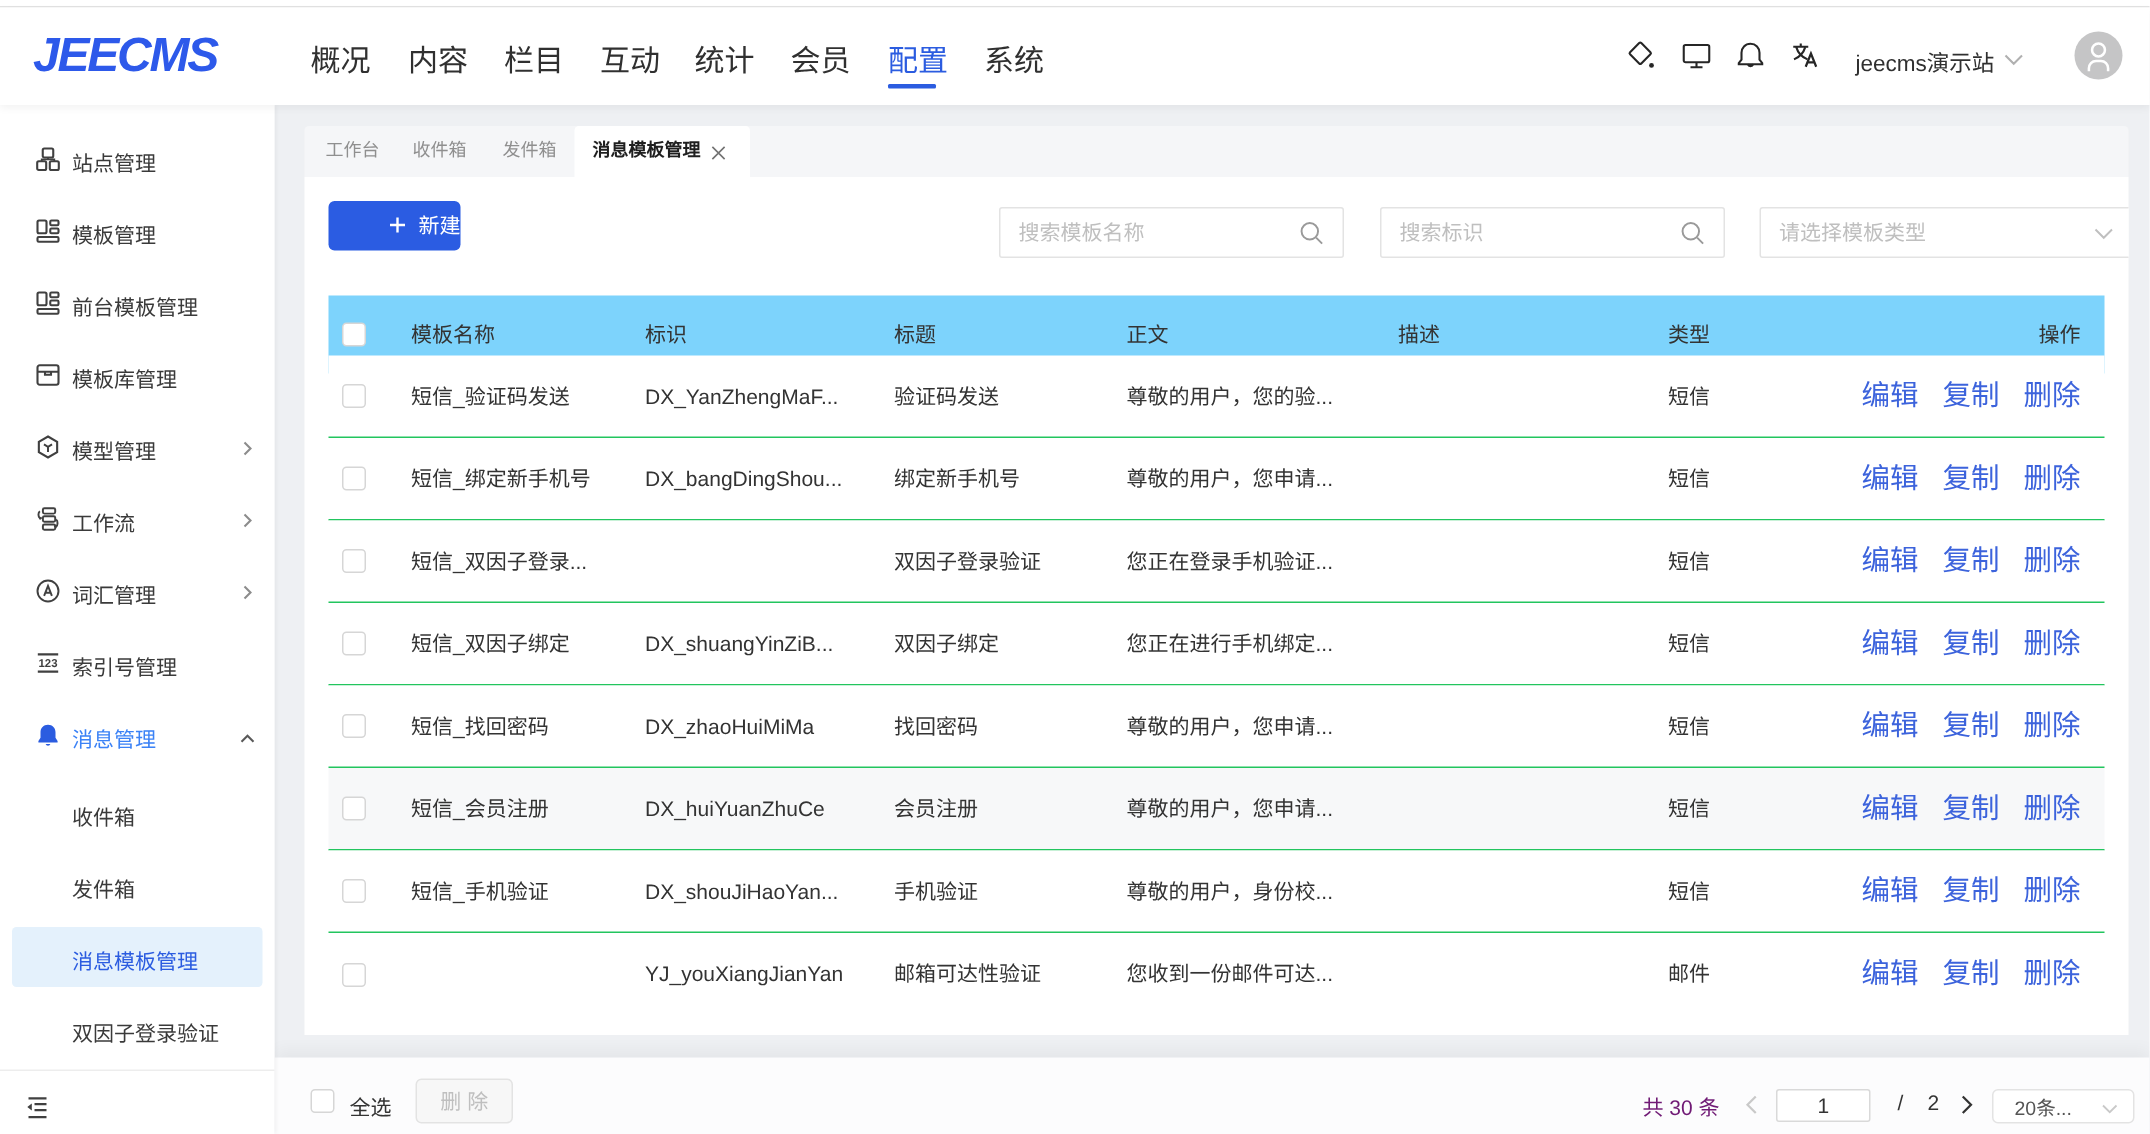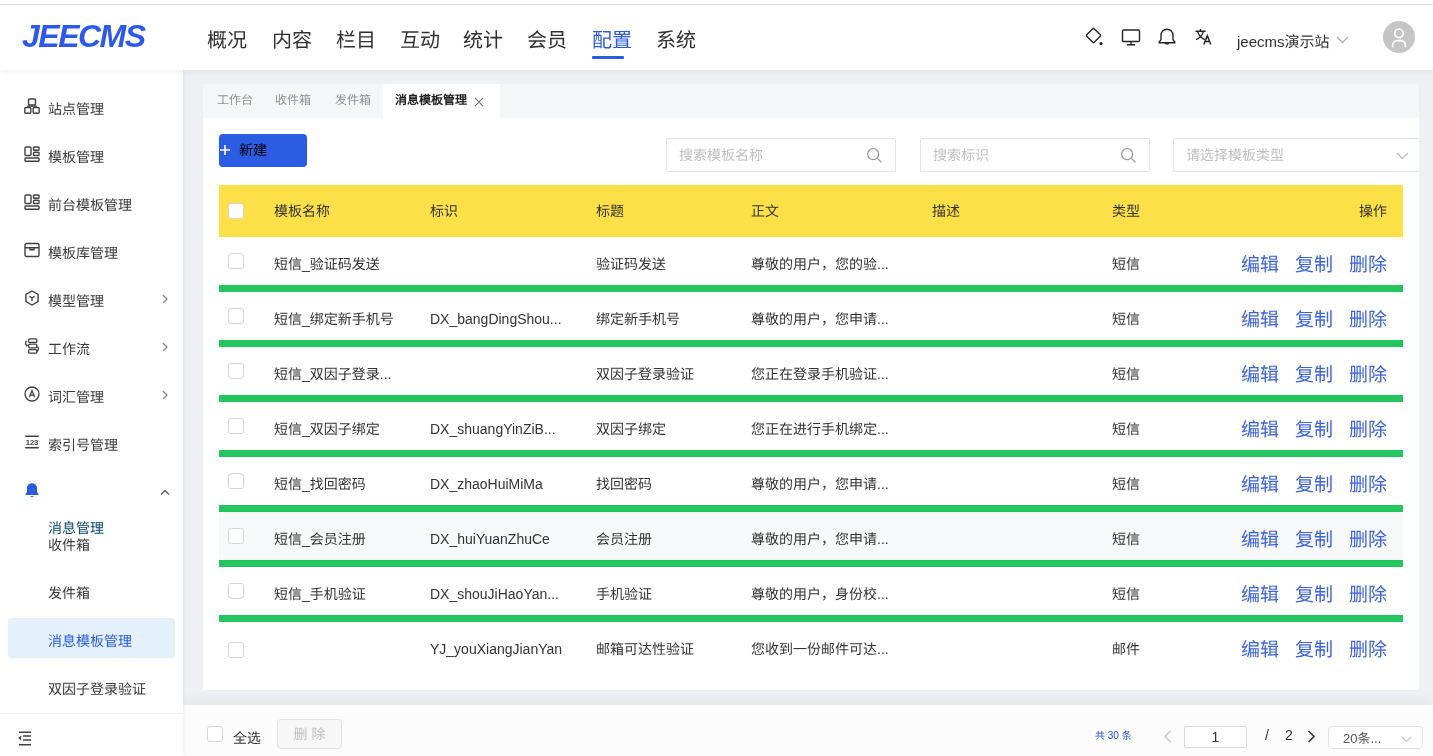--- a/index.html
+++ b/index.html
@@ -20,55 +20,55 @@
 .sitename{position:absolute;left:1237px;top:25px;font-size:15px;color:#303030;}
 .sitecaret{position:absolute;left:1336px;top:31px;}
 .avatar{position:absolute;left:1383px;top:16px;width:32px;height:32px;border-radius:50%;background:#c5c5c6;overflow:hidden;}
 
 aside{position:absolute;left:0;top:70px;width:183px;height:686px;background:#fff;
   box-shadow:1px 0 3px rgba(0,0,0,.05);z-index:5;}
 .mi{position:absolute;left:0;width:183px;height:40px;}
 .mi .ic{position:absolute;left:24px;top:12px;width:16px;height:16px;}
 .mi .tx{position:absolute;left:48px;top:12px;font-size:14px;color:#3a3a3a;white-space:nowrap;}
 .mi .ar{position:absolute;left:160px;top:16px;}
-.mi.blue .tx{color:#0c4a6e;margin-top:35px;}
+.mi.blue .tx{color:#3b82f6;}
 .mi.sel{background:#e4f1fc;border-radius:3px;left:8px;width:167px;}
 .mi.sel .tx{left:40px;color:#2b5ce0;}
 .fold-line{position:absolute;left:0;top:643px;width:183px;height:1px;background:#ededed;}
 
 .main{position:absolute;left:183px;top:70px;width:1250px;height:686px;background:#eef0f3;}
 
 .tabstrip{position:absolute;left:20px;top:14px;height:34px;background:#f5f6f8;border-radius:3px 3px 0 0;}
 .tab{position:absolute;top:14px;height:33px;font-size:12px;color:#8f8f8f;line-height:33px;white-space:nowrap;}
 .tab.act{color:#1f1f1f;font-weight:bold;}
 .tabwhite{position:absolute;left:200px;top:14px;width:117px;height:34px;background:#fff;border-radius:3px 3px 0 0;}
 
 .card{position:absolute;left:20px;top:48px;width:1216px;height:572px;background:#fff;overflow:hidden;}
 .btn-new{position:absolute;left:16px;top:16px;width:88px;height:33px;background:#2b5ce2;
-  border-radius:4px;color:#000000;font-size:14px;text-align:left;line-height:33px;}
+  border-radius:4px;color:#ffffff;font-size:14px;text-align:right;line-height:33px;}
 .sinput{position:absolute;top:20px;height:34px;background:#fff;border:1px solid #e3e3e3;
   border-radius:2px;font-size:14px;color:#bfbfbf;line-height:32px;padding-left:12px;}
 
-.thead{position:absolute;left:16px;top:67px;width:1184px;height:52px;background:#fde047;}
-.trow{position:absolute;left:16px;width:1184px;height:55px;border-bottom:7px solid #22c55e;background:#fff;}
+.thead{position:absolute;left:16px;top:79px;width:1184px;height:52px;background:#7dd3fc;}
+.trow{position:absolute;left:16px;width:1184px;height:55px;border-bottom:1px solid #22c55e;background:#fff;}
 .trow.hov{background:#f7f8f9;}
 .cell{position:absolute;top:0;font-size:14px;color:#333;line-height:55px;white-space:nowrap;overflow:hidden;}
 .thead .cell{line-height:52px;font-weight:500;color:#333;}
 .cb{position:absolute;left:9px;top:50%;margin-top:-8px;width:16px;height:16px;border:1px solid #d6d6d6;border-radius:3px;background:#fff;}
 .c1{left:55px;}.c2{left:211px;}.c3{left:377px;}.c4{left:532px;}.c5{left:713px;}.c6{left:893px;}
 .ops{position:absolute;right:16px;top:0;line-height:55px;font-size:19px;}
 .ops a{color:#3c63dc;text-decoration:none;margin-left:16px;}
 
 .bbar{position:absolute;left:0;top:635px;width:1250px;height:51px;background:#fcfcfd;
   box-shadow:0 -5px 10px rgba(0,0,0,.045);}
 .bbar .cb2{position:absolute;left:24px;top:21px;width:16px;height:16px;border:1px solid #d6d6d6;border-radius:3px;background:#fff;}
 .bbar .seltxt{position:absolute;left:50px;top:22px;font-size:14px;color:#333;}
 .btn-del{position:absolute;left:94px;top:14px;width:65px;height:30px;background:#f7f7f7;
   border:1px solid #e3e3e3;border-radius:4px;color:#bfbfbf;font-size:14px;text-align:center;line-height:28px;}
-.total{position:absolute;left:912px;top:22px;font-size:10px;color:#1d4ed8;}
+.total{position:absolute;left:912px;top:22px;font-size:14px;color:#701a75;}
 .pgprev{position:absolute;left:980px;top:25px;color:#ccc;}
 .pginput{position:absolute;left:1001px;top:21px;width:63px;height:22px;border:1px solid #d9d9d9;
   border-radius:2px;background:#fff;font-size:14px;color:#333;text-align:center;line-height:20px;}
 .pgslash{position:absolute;left:1082px;top:22px;font-size:14px;color:#333;}
 .pgnum{position:absolute;left:1102px;top:22px;font-size:14px;color:#333;}
 .pgnext{position:absolute;left:1124px;top:25px;color:#333;}
 .pgsize{position:absolute;left:1145px;top:21px;width:95px;height:23px;border:1px solid #e3e3e3;
   border-radius:4px;background:#fff;font-size:13px;color:#555;line-height:23px;padding-left:14px;}
 </style>
 </head>
@@ -257,20 +257,21 @@
         <span class="cell c2">标识</span>
       <span class="cell c3">标题</span>
         <span class="cell c4">正文</span>
       <span class="cell c5">描述</span>
         <span class="cell c6">类型</span>
       <span class="cell" style="right:16px">操作</span>
     </div>
     <div class="trow" style="top:119px">
         <span class="cb"></span>
       <span class="cell c1">短信_验证码发送</span>
+        <span class="cell c2">DX_YanZhengMaF...</span>
       <span class="cell c3">验证码发送</span>
         <span class="cell c4">尊敬的用户，您的验...</span>
       <span class="cell c6">短信</span>
       <span class="ops"><a>编辑</a><a>复制</a><a>删除</a></span>
     </div>
     <div class="trow" style="top:174px">
         <span class="cb"></span>
       <span class="cell c1">短信_绑定新手机号</span>
         <span class="cell c2">DX_bangDingShou...</span>
       <span class="cell c3">绑定新手机号</span>

